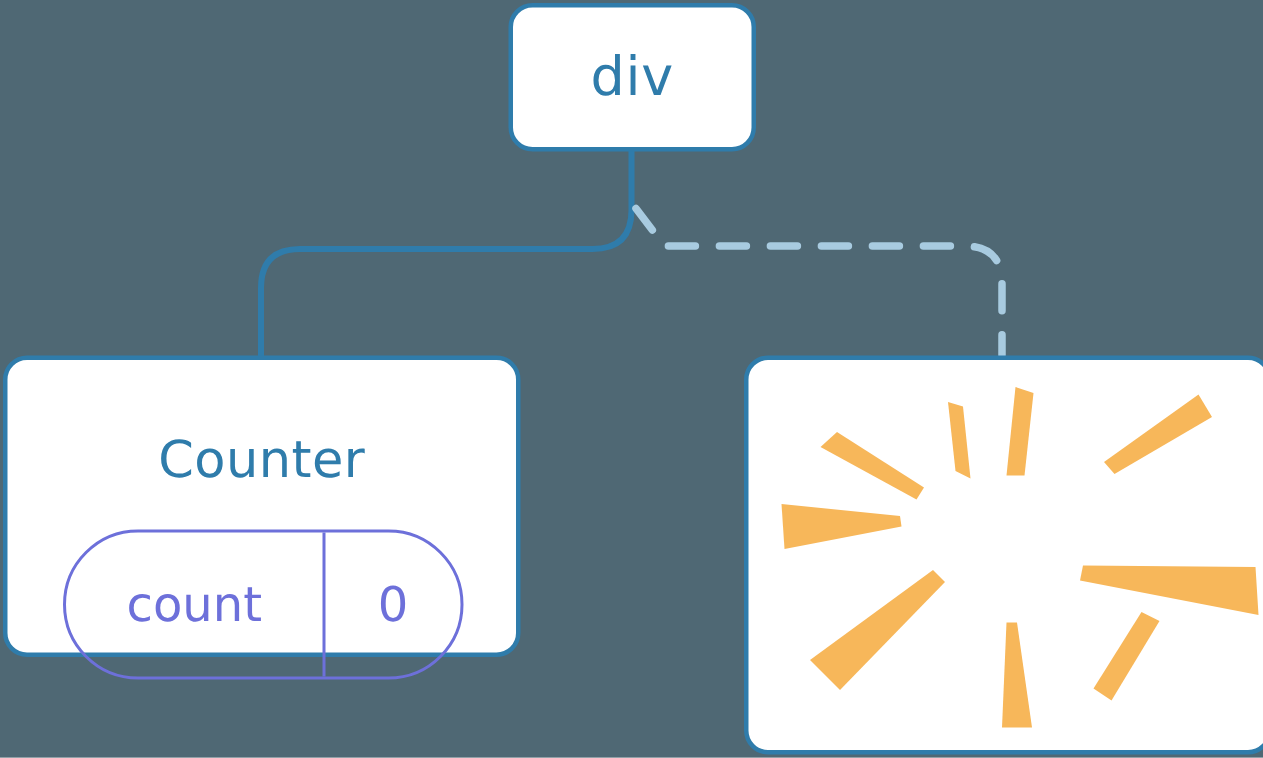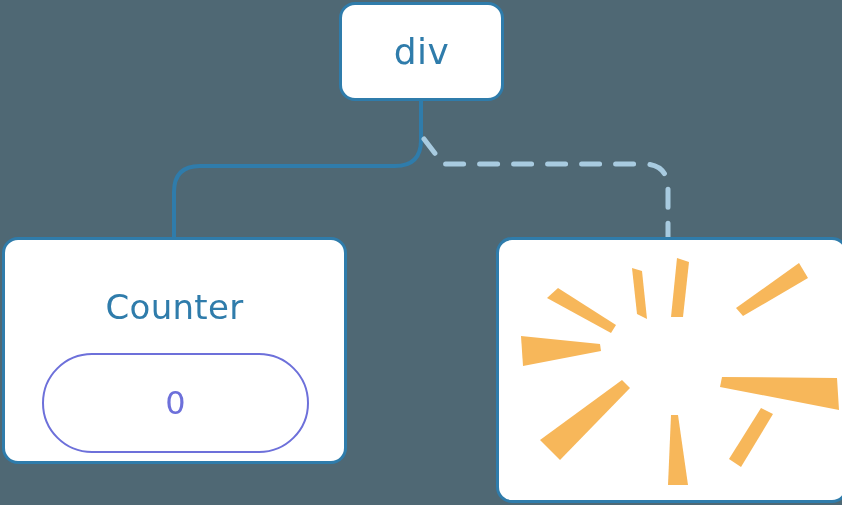--- a/index.html
+++ b/index.html
@@ -47,21 +47,21 @@
   .node-div-label {
     color: #2f7cab;
     font-size: 36px;
     line-height: 1;
     letter-spacing: 0.5px;
   }
   .node-counter {
     left: 2px;
     top: 237px;
     width: 345px;
-    height: 227px;
+    height: 201px;
     display: flex;
     flex-direction: column;
     align-items: center;
     padding-top: 50px;
   }
   .node-counter-title {
     color: #2f7cab;
     font-size: 34px;
     line-height: 1;
     letter-spacing: 0.3px;
@@ -122,20 +122,21 @@
 
   <div class="node node-div">
     <span class="node-div-label">div</span>
   </div>
 
   <div class="node node-counter">
     <span class="node-counter-title">Counter</span>
   </div>
 
   <div class="state-pill">
+    <span class="state-key">count</span>
     <span class="state-val">0</span>
   </div>
 
   <div class="node node-sparkle">
     <svg class="sparkle-svg" viewBox="0 0 352 266" width="352" height="266" xmlns="http://www.w3.org/2000/svg">
       <g fill="#f7b75a">
 
         <polygon points="178,18 190,22 184,77 172,77"></polygon>
 
         <polygon points="133,28 143,31 148,79 138,74"></polygon>

